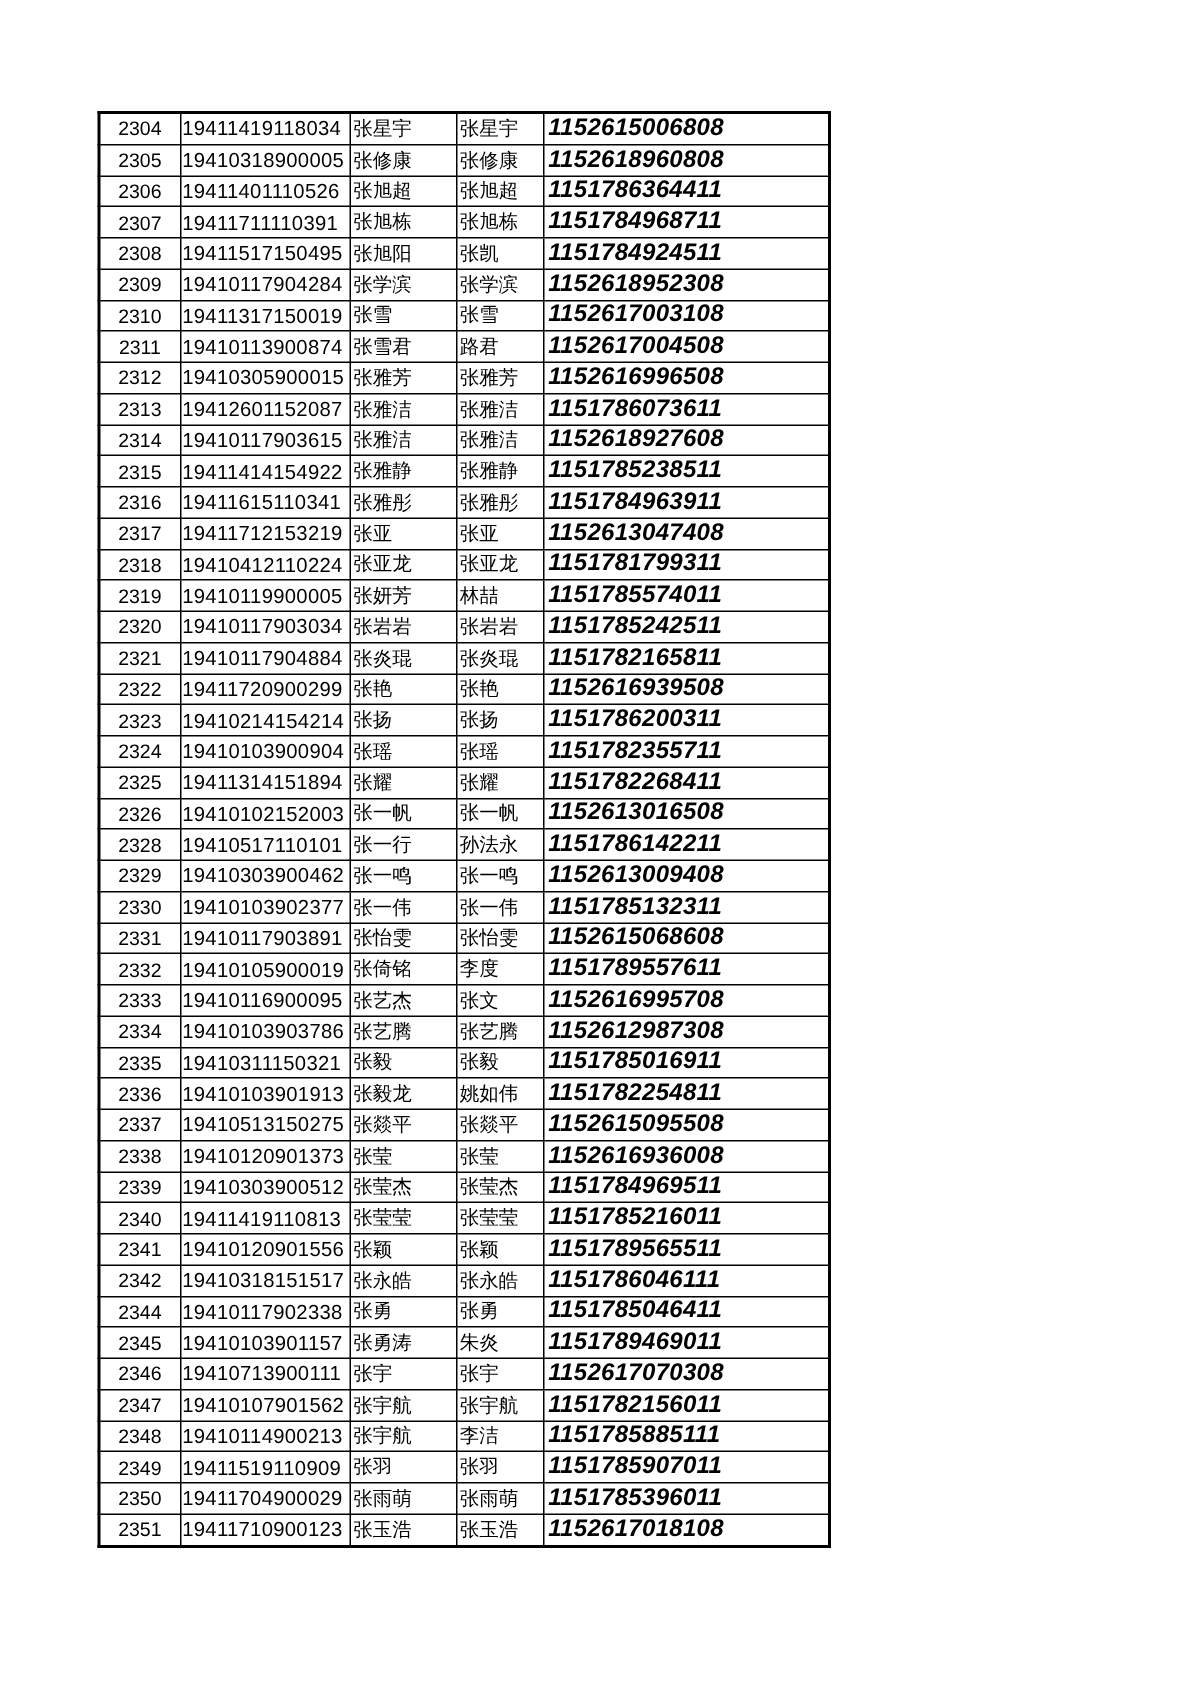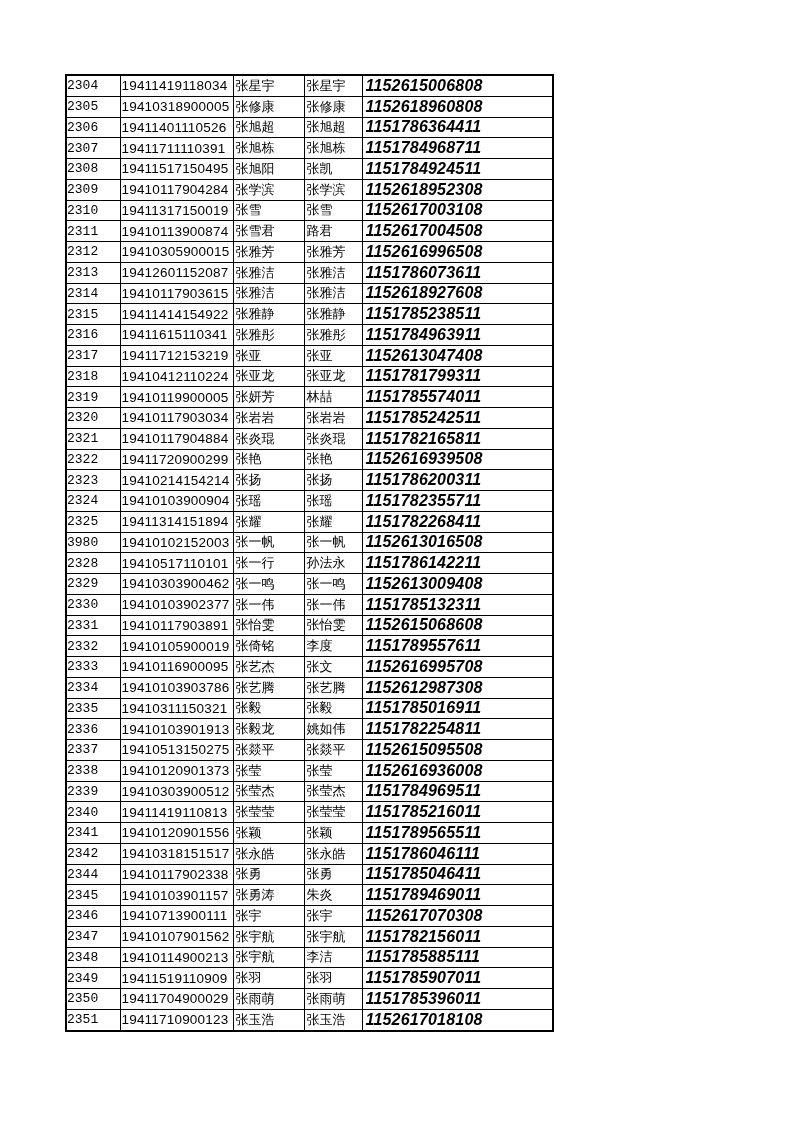--- a/index.html
+++ b/index.html
@@ -27,21 +27,22 @@
   }
   .sheet-table td {
     border: 1px solid #000000;
     padding: 0;
     margin: 0;
     overflow: hidden;
     white-space: nowrap;
     vertical-align: middle;
   }
   td.c0 {
-    font-family: Liberation Mono, monospace;
+    text-align: center;
+    font-family: Liberation Sans, sans-serif;
     font-size: 13px;
   }
   td.c1 {
     font-family: Liberation Sans, sans-serif;
     font-size: 13.5px;
     padding-left: 1px;
     letter-spacing: 0.2px;
   }
   td.c2, td.c3 {
     font-family: "Liberation Serif", serif;
@@ -217,21 +218,21 @@
         <td class="c4">1151782355711</td>
       </tr>
       <tr>
         <td class="c0">2325</td>
         <td class="c1">19411314151894</td>
         <td class="c2">张耀</td>
         <td class="c3">张耀</td>
         <td class="c4">1151782268411</td>
       </tr>
       <tr>
-        <td class="c0">3980</td>
+        <td class="c0">2326</td>
         <td class="c1">19410102152003</td>
         <td class="c2">张一帆</td>
         <td class="c3">张一帆</td>
         <td class="c4">1152613016508</td>
       </tr>
       <tr>
         <td class="c0">2328</td>
         <td class="c1">19410517110101</td>
         <td class="c2">张一行</td>
         <td class="c3">孙法永</td>

